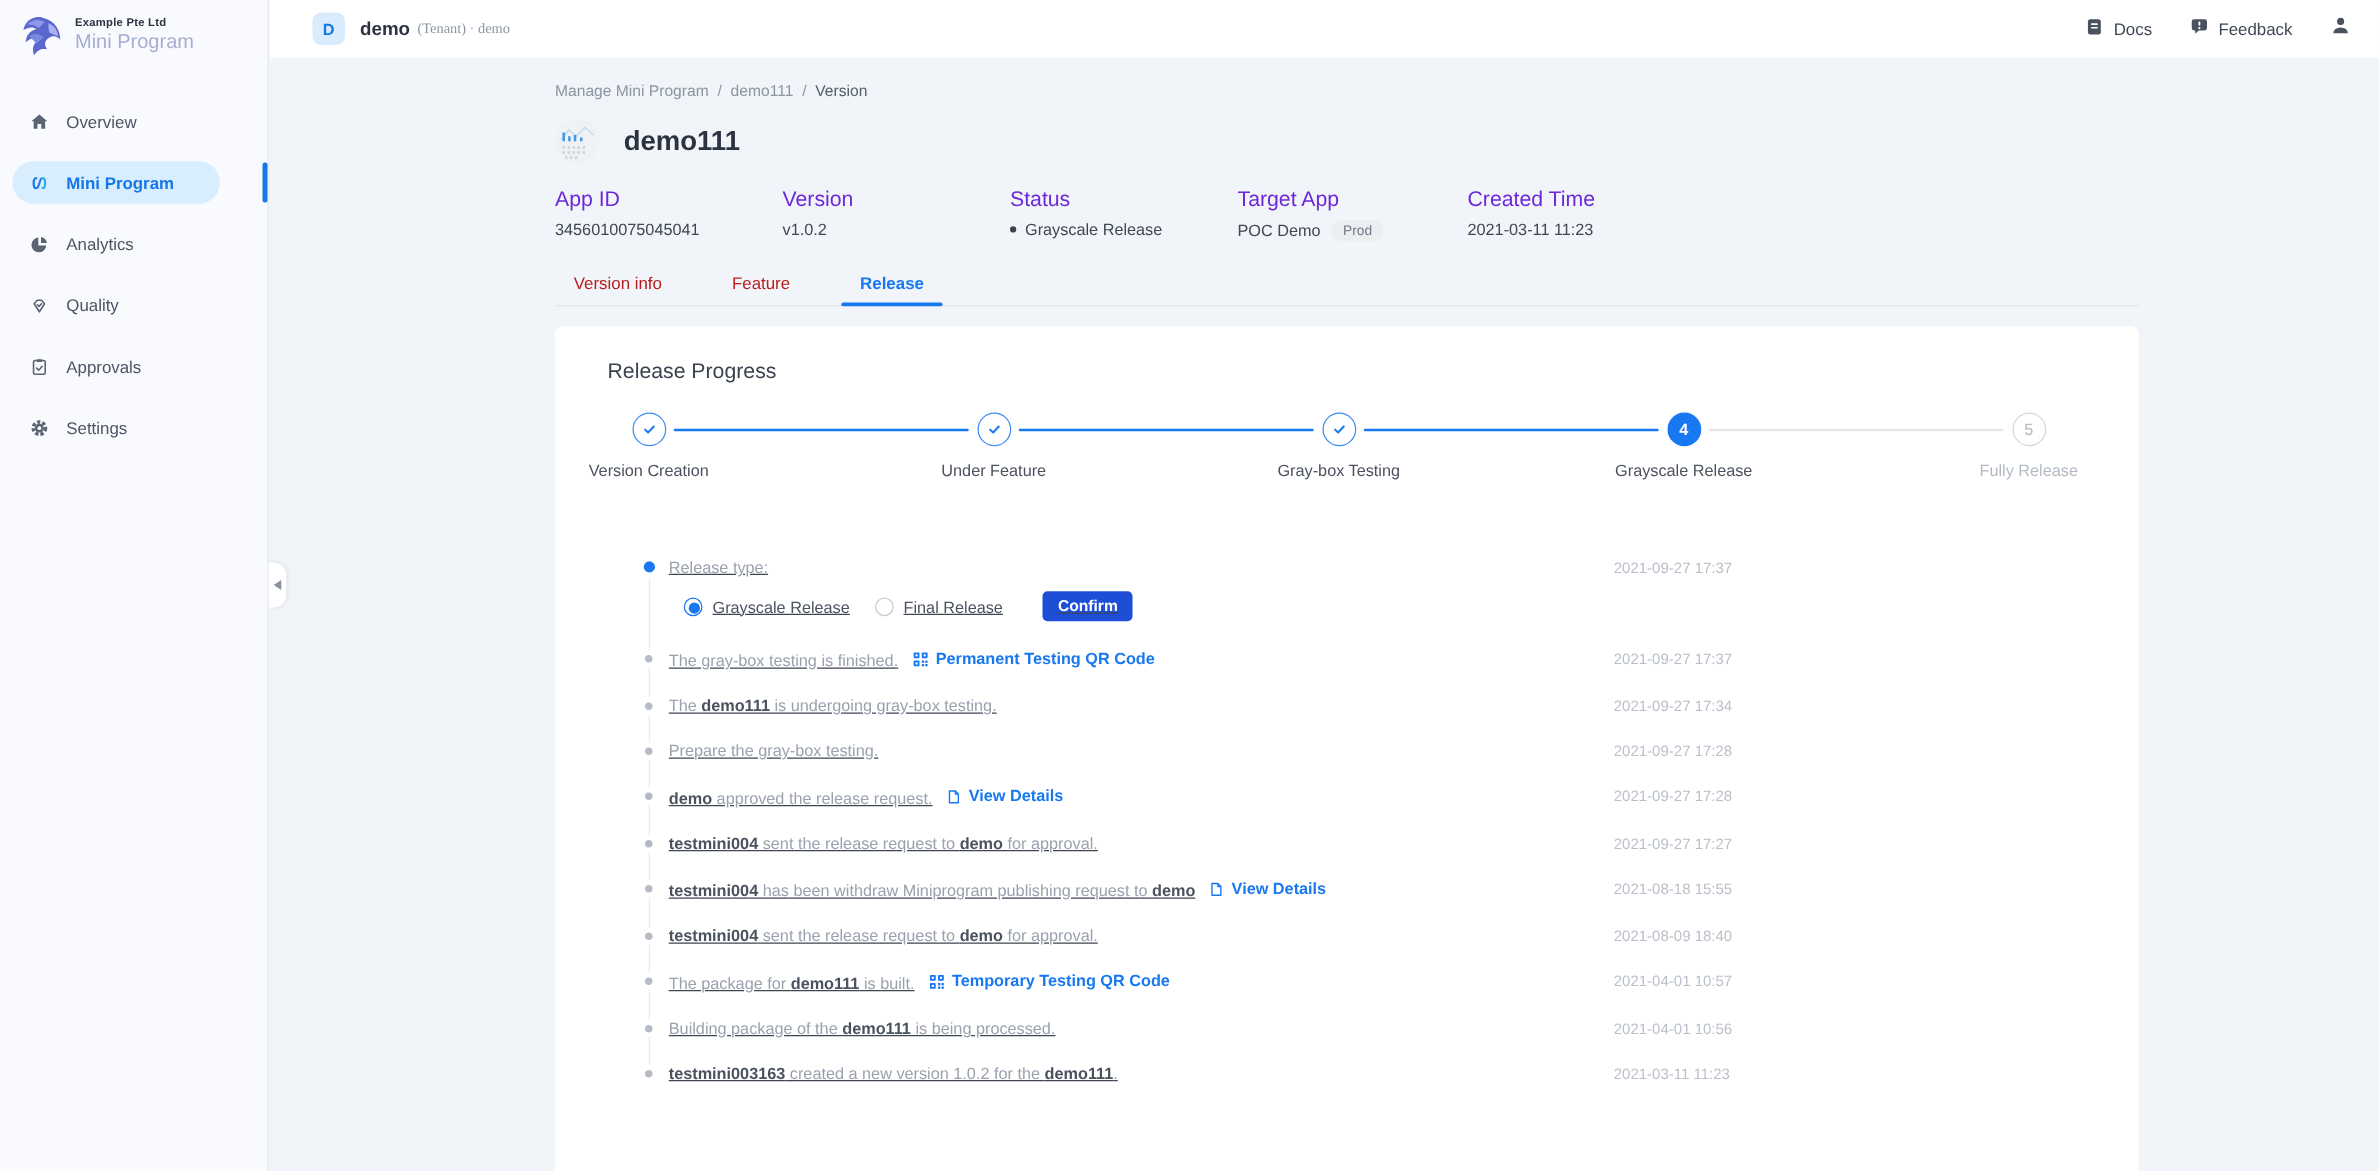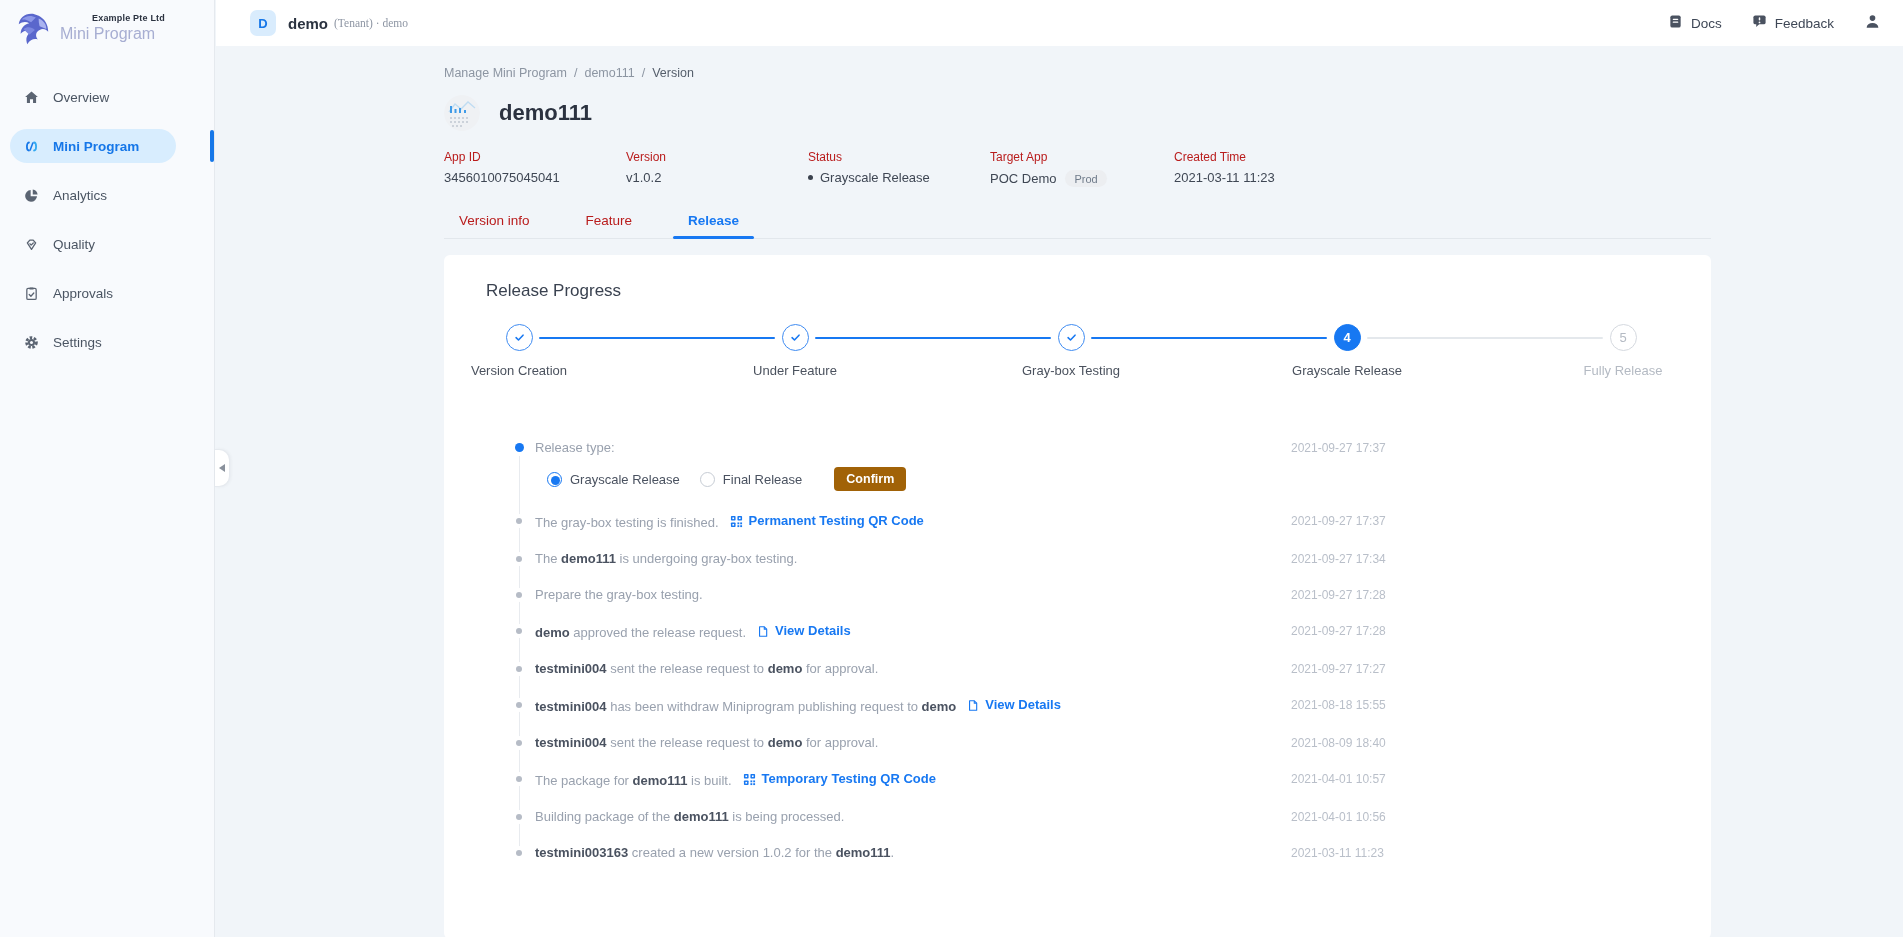--- a/index.html
+++ b/index.html
@@ -3,21 +3,21 @@
 <meta charset="utf-8">
 <style>
   * { margin:0; padding:0; box-sizing:border-box; }
   html,body { width:1903px; height:937px; overflow:hidden; }
   body { font-family:"Liberation Sans", sans-serif; background:#f1f5f9; color:#3e4653; position:relative; }
 
   
   .sidebar { position:absolute; left:0; top:0; width:215px; height:100%; background:#f8fafd; border-right:1px solid #e5e9ee; z-index:2; }
   .logo-row { display:flex; align-items:flex-start; padding:10px 0 0 14px; gap:8px; }
   .logo-mark { width:38px; height:38px; flex:none; }
-  .logo-text .company { font-size:9px; font-weight:bold; color:#2b3240; letter-spacing:.2px; margin-top:3px;margin-left:32px; }
+  .logo-text .company { font-size:9px; font-weight:bold; color:#2b3240; letter-spacing:.2px; margin-top:3px; }
   .logo-text .product { font-size:16px; color:#a7aed2; margin-top:2px; }
   .nav { margin-top:32px; }
   .nav-item { display:flex; align-items:center; gap:13px; height:34px; margin:0 38px 15px 10px; padding-left:13px; border-radius:17px; font-size:13.5px; color:#4b5563; cursor:pointer; position:relative; }
   .nav-icon { width:17px; height:17px; display:flex; align-items:center; justify-content:center; }
   .nav-item.active { background:#d8edfe; color:#1677e8; font-weight:bold; }
   .nav-item.active::after { content:""; position:absolute; right:-38px; top:1px; bottom:1px; width:4px; background:#1677e8; border-radius:2px; }
   .collapse-handle { position:absolute; left:215px; top:449px; width:15px; height:38px; background:#fff; border:1px solid #e6eaef; border-left:none; border-radius:0 11px 11px 0; z-index:3; display:flex; align-items:center; justify-content:center; cursor:pointer; box-shadow:1px 0 3px rgba(60,70,90,.06); }
   .collapse-handle .tri { width:0; height:0; border-top:4.5px solid transparent; border-bottom:4.5px solid transparent; border-right:6px solid #8a919c; }
 
   
@@ -35,21 +35,21 @@
   .breadcrumb { font-size:12.5px; color:#8c95a2; display:flex; gap:7px; align-items:center; }
   .bc-item { cursor:pointer;text-align:right; }
   .bc-item.current { color:#555e6b; cursor:default; }
   .title-row { display:flex; align-items:center; gap:19px; margin-top:15px; }
   .app-thumb { width:36px; height:36px; border-radius:50%; overflow:hidden; flex:none; }
   .page-title { font-size:22px; font-weight:bold; color:#2b3240; }
   .info-row { display:flex; margin-top:19px; }
   .info-col { width:182px; }
   .info-col:nth-child(4) { width:184px; }
   .info-col:last-child { width:auto; }
-  .info-label { font-size:12px; color:#b91c1c; }
+  .info-label { font-size:17px; color:#6d28d9; }
   .info-value { font-size:13px; color:#3f4754; margin-top:6px; display:flex; align-items:center; }
   .status-dot { width:5px; height:5px; border-radius:50%; background:#3a414d; margin-right:7px; }
   .badge { background:#eceef1; color:#6f7b8a; font-size:11px; border-radius:10px; padding:2.5px 9px; margin-left:9px; }
 
   .tab-bar { display:flex; margin-top:26px; width:1267px; border-bottom:1px solid #e2e7ec; }
   .tab { padding:0 15px 10px; margin-right:26px; font-size:13.5px; color:#b91c1c; cursor:pointer; position:relative; }
   .tab.active { color:#1778f2; font-weight:bold; }
   .tab.active::after { content:""; position:absolute; left:0; right:0; bottom:-1px; height:3px; border-radius:2px; background:#1778f2; }
 
   
@@ -67,33 +67,33 @@
   .conn.blue { background:#1778f2; }
   .conn.gray { background:#e4e8ec; }
 
   
   .timeline { position:relative; margin:56px 0 0 43px; }
   .tl-line { position:absolute; left:7.5px; top:14px; bottom:9px; width:1px; background:#e8ebef; }
   .tl-row { display:flex; align-items:flex-start; margin-bottom:17px; position:relative; }
   .tl-dot { width:16px; flex:none; }
   .tl-dot i { display:block; width:6px; height:6px; border-radius:50%; background:#b6bcc6; margin:7px auto 0; box-shadow:0 0 0 4px #fff; }
   .tl-row.first .tl-dot i { width:9px; height:9px; background:#1778f2; margin-top:5px; }
-  .tl-body { width:756px; margin-left:8px; }
+  .tl-body { width:756px; margin-left:8px;text-decoration:underline; }
   .tl-text { font-size:13px; line-height:19px; color:#99a1ae; }
   .t-p { color:#99a1ae; }
   .t-b { color:#4a5260; font-weight:bold; }
   .tl-link { color:#1778f2; font-weight:bold; text-decoration:none; margin-left:11px; cursor:pointer; display:inline-flex; align-items:center; gap:6px; }
   .link-ic { display:inline-flex; position:relative; top:1px; }
   .radio-row { display:flex; align-items:center; margin:10px 0 3px 12px; }
   .radio { display:flex; align-items:center; cursor:pointer; margin-right:20px; }
   .rc { width:15px; height:15px; border-radius:50%; border:1.5px solid #c6ccd4; background:#fff; position:relative; flex:none; }
   .rc.sel { border-color:#1778f2; }
   .rc.sel::after { content:""; position:absolute; left:3px; top:3px; width:9px; height:9px; border-radius:50%; background:#1778f2; }
   .radio-label { font-size:13px; color:#4a5260; margin-left:8px; }
-  .confirm-btn { margin-left:12px; background:#a16207; color:#fff; border:none; border-radius:4px; padding:5px 12px; font-size:12.5px; font-weight:bold; font-family:"Liberation Sans",sans-serif; cursor:pointer; }
+  .confirm-btn { margin-left:12px; background:#1d4ed8; color:#fff; border:none; border-radius:4px; padding:5px 12px; font-size:12.5px; font-weight:bold; font-family:"Liberation Sans",sans-serif; cursor:pointer; }
   .tl-time { font-size:12px; color:#b9bfc9; padding-top:3px; }
 </style>
 </head>
 <body>
 
 <div class="sidebar">
   <div class="logo-row">
     <span class="logo-mark">
       <svg viewBox="0 0 40 40" width="38" height="38">
         <path d="M20 4 C12 3 6 8 5 15 C9 12 13 12 16 14 C11 15 7 19 7 25 C11 21 15 21 18 23 C13 26 12 31 14 36 C17 31 21 30 25 31 C22 27 23 23 27 21 C30 19 34 20 36 23 C36 15 32 9 26 6 Z" fill="#5a67cc"></path>

